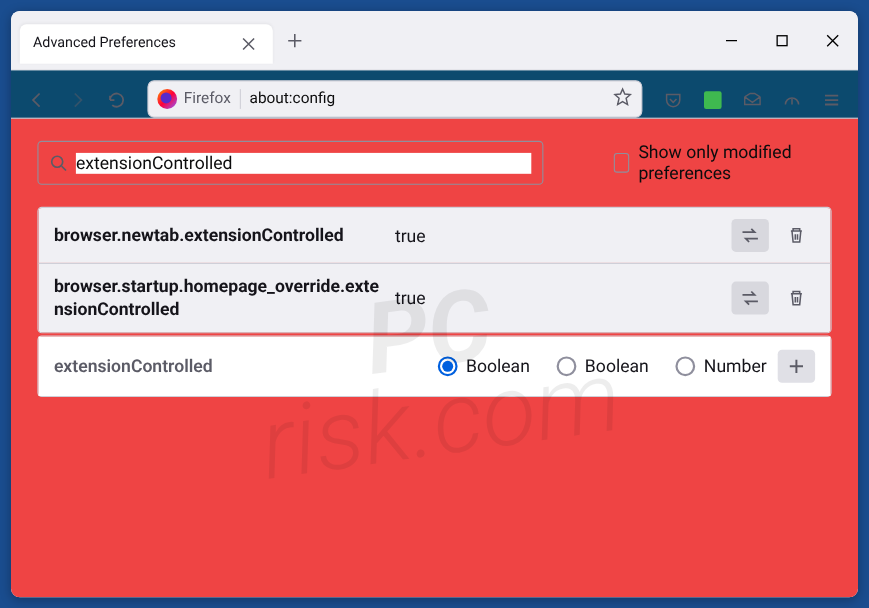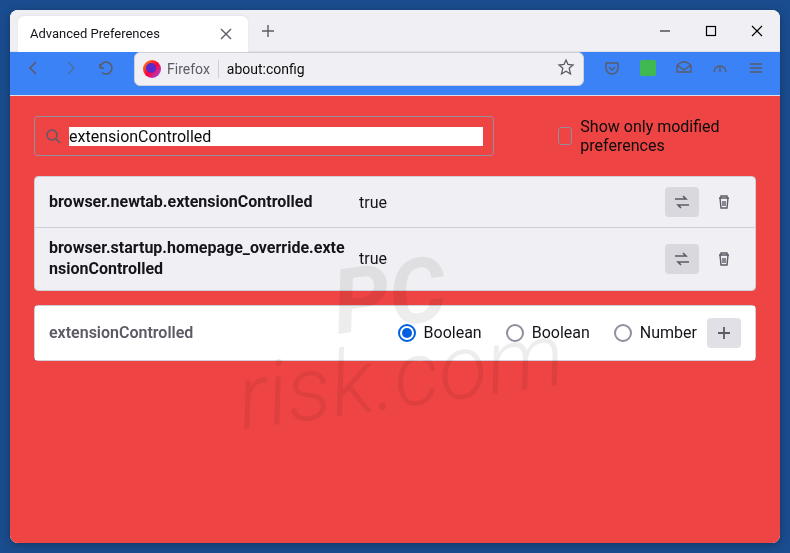--- a/index.html
+++ b/index.html
@@ -1,45 +1,45 @@
 <!DOCTYPE html>
 <html><head>
 <meta charset="utf-8">
 <style>
 * { margin: 0; padding: 0; box-sizing: border-box; font-family: -apple-system, BlinkMacSystemFont, "Segoe UI", Roboto, sans-serif; }
 body { background: #1a4d8f; width: 790px; height: 553px; padding: 10px; position: relative; }
 .window { background: #fff; border-radius: 8px; width: 100%; height: 100%; overflow: hidden; display: flex; flex-direction: column; box-shadow: 0 2px 10px rgba(0,0,0,0.3); }
 
-.titlebar { height: 42px; display: flex; align-items: center; background: #f0f0f4; border-bottom: 1px solid #e0e0e6; }
+.titlebar { height: 54px; display: flex; align-items: center; background: #f0f0f4; border-bottom: 1px solid #e0e0e6; }
 .tab { background: #fff; height: 36px; margin-top: 6px; margin-left: 8px; padding: 0 12px; display: flex; align-items: center; gap: 10px; border-radius: 6px 6px 0 0; width: 230px; box-shadow: 0 -1px 3px rgba(0,0,0,0.05); }
 .tab-title { font-size: 13px; flex: 1; color: #15141a; }
 .tab-close { width: 20px; height: 20px; display: flex; align-items: center; justify-content: center; color: #5b5b66; cursor: pointer; border-radius: 4px; }
 .newtab-btn { width: 32px; height: 32px; display: flex; align-items: center; justify-content: center; margin-left: 4px; color: #5b5b66; cursor: pointer; border-radius: 4px; }
 .window-controls { margin-left: auto; display: flex; gap: 0; }
 .win-btn { width: 46px; height: 42px; display: flex; align-items: center; justify-content: center; color: #000; cursor: pointer; }
 
-.toolbar { height: 44px; display: flex; align-items: flex-start; padding: 0 8px; gap: 4px; background: #3b82f6; border-bottom: 1px solid #e0e0e6; }
+.toolbar { height: 44px; display: flex; align-items: flex-end; padding: 0 8px; gap: 4px; background: #0c4a6e; border-bottom: 1px solid #e0e0e6; }
 .tb-btn { width: 32px; height: 32px; display: flex; align-items: center; justify-content: center; color: #5b5b66; cursor: pointer; border-radius: 4px; }
 .tb-btn.disabled { opacity: 0.5; cursor: default; }
 .urlbar { flex: 1; height: 34px; background: #f0f0f4; border: 1px solid #cfcfd8; border-radius: 6px; margin: 0 8px; display: flex; align-items: center; padding: 0 8px; gap: 8px; }
 .urlbar-firefox { display: flex; align-items: center; gap: 6px; font-size: 14px; color: #5b5b66; padding-right: 8px; border-right: 1px solid #cfcfd8; }
 .urlbar-input { flex: 1; border: none; background: transparent; outline: none; font-size: 14px; color: #0c0c0d; }
 .urlbar-star { color: #5b5b66; cursor: pointer; }
 .toolbar-icons { display: flex; gap: 4px; align-items: center; }
 .ti { width: 32px; height: 32px; display: flex; align-items: center; justify-content: center; cursor: pointer; border-radius: 4px; color: #5b5b66; }
 
 .content { flex: 1; background: #ef4444; padding: 20px 24px; overflow: auto; position: relative; }
 .search-row { display: flex; align-items: center; gap: 16px; margin-bottom: 20px; }
 .search-box { flex: 0 0 460px; height: 40px; border: 1px solid #8f8f9d; border-radius: 4px; display: flex; align-items: center; padding: 0 10px; gap: 8px; }
 .search-box svg { color: #5b5b66; }
 .search-box input { flex: 1; border: none; outline: none; font-size: 16px; color: #0c0c0d; }
 .show-modified { display: flex; align-items: center; gap: 8px; font-size: 16px; color: #0c0c0d; cursor: pointer; margin-left: 48px; }
 .show-modified-cb { width: 18px; height: 18px; border: 1px solid #8f8f9d; border-radius: 3px; display: inline-block; }
 
-.prefs-table { border: 1px solid #cfcfd8; border-radius: 4px; overflow: hidden; margin-bottom: 14px; }
+.prefs-table { border: 1px solid #cfcfd8; border-radius: 4px; overflow: hidden; margin-bottom: 2px; }
 .pref-row { display: flex; align-items: center; padding: 10px 14px; background: #f0f0f4; gap: 10px; }
 .pref-row + .pref-row { border-top: 1px solid #cfcfd8; }
 .pref-name { font-size: 16px; font-weight: 700; color: #15141a; flex: 0 0 300px; word-break: break-word; line-height: 1.3; }
 .pref-value { font-size: 16px; font-weight: 400; color: #15141a; flex: 1; }
 .pref-actions { display: flex; gap: 8px; }
 .action-btn { width: 34px; height: 30px; display: flex; align-items: center; justify-content: center; border-radius: 4px; background: transparent; cursor: pointer; border: none; color: #5b5b66; }
 .action-btn.highlight { background: #d8d8de; }
 
 .add-row-wrap { border: 1px solid #cfcfd8; border-radius: 4px; }
 .add-row { display: flex; align-items: center; padding: 12px 14px; gap: 10px; background: #fff; }

